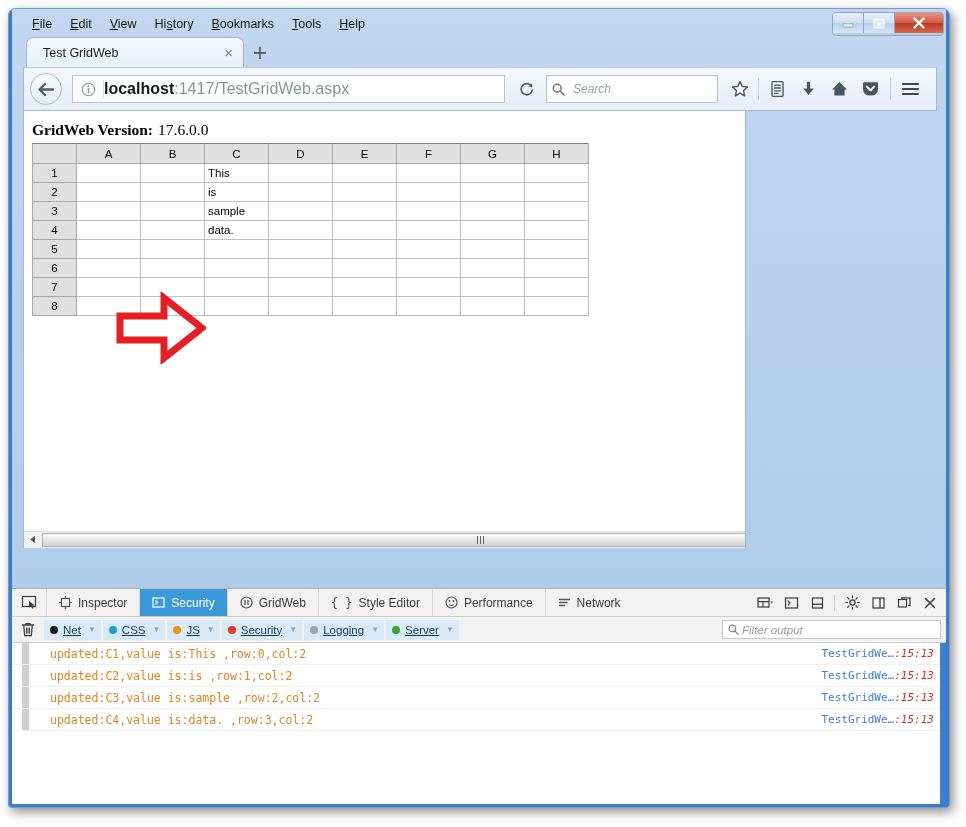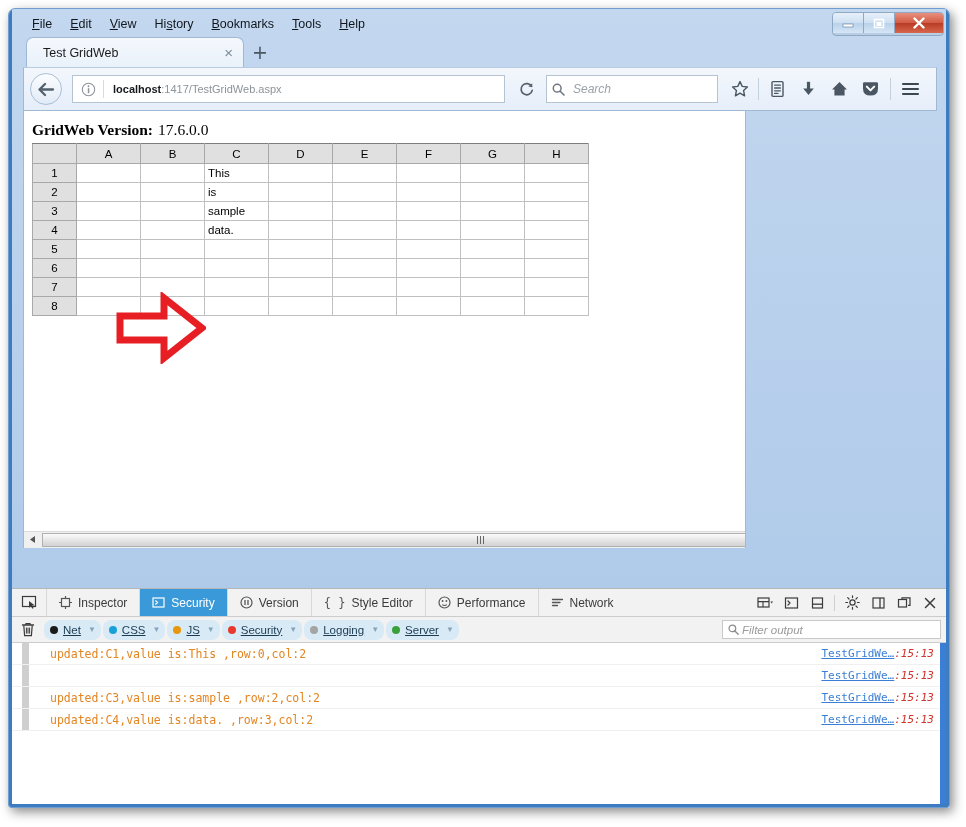--- a/index.html
+++ b/index.html
@@ -134,21 +134,21 @@
     box-sizing: border-box; flex: none;
   }
   #identity-icon {
     margin: 0 7px 0 8px; flex: none;
     display: flex; align-items: center;
   }
   #url-divider {
     width: 1px; height: 18px; background: #d3dbe3; flex: none;
   }
   #url-text {
-    font-size: 11px; margin-left: 9px;
+    font-size: 16px; 
     color: #8c9399; white-space: nowrap; overflow: hidden;
   }
   #url-text b { color: #16191c; font-weight: bold; }
   #reload-button {
     margin-left: 8px; width: 26px; height: 26px;
     display: flex; align-items: center; justify-content: center;
     cursor: default; flex: none;
   }
   #searchbar {
     margin-left: 7px; height: 28px; width: 172px;
@@ -337,21 +337,20 @@
     cursor: default;
   }
   .filter-btn {
     display: flex; align-items: center; gap: 5px;
     height: 20px; padding: 0 5px 0 6px;
     background: #d9eaf7;
     margin-right: 2px;
     font-size: 11.5px; color: #1a3b52;
     cursor: default;
     white-space: nowrap;
-    border-radius: 8px;
   }
   .filter-btn .dot {
     width: 8px; height: 8px; border-radius: 50%;
     display: inline-block; flex: none;
   }
   .filter-btn .lbl { text-decoration: underline; }
   .filter-btn .caret {
     color: #87a5ba; font-size: 8px; margin-left: 2px;
   }
   #filter-output {
@@ -391,21 +390,21 @@
     font-family: "DejaVu Sans Mono", monospace;
     font-size: 11.5px;
     color: #e28522;
     white-space: pre;
   }
   .log-src {
     position: absolute; right: 14px;
     font-family: "DejaVu Sans Mono", monospace;
     font-size: 11px;
   }
-  .log-src .file { color: #3a7fd5; text-decoration: underline; }
+  .log-src .file { color: #3a7fd5; }
   .log-src .line { color: #d0342c; font-style: italic; }
 
   #console-vscroll {
     position: absolute; right: 0; top: 54px;
     width: 8px; height: 176px;
     background: #3a7fd5;
   }
 
   #console-input {
     position: absolute; left: 0; bottom: 0;
@@ -723,21 +722,21 @@
         <span>Security</span>
       </div>
 
       <div class="dt-tab">
         <span class="ic">
           <svg width="13" height="13" viewBox="0 0 13 13">
             <circle cx="6.5" cy="6.5" r="5.5" fill="none" stroke="#555" stroke-width="1.2"></circle>
             <path d="M5 4 V9 M8 4 V9" stroke="#555" stroke-width="1.3"></path>
           </svg>
         </span>
-        <span>Version</span>
+        <span>GridWeb</span>
       </div>
 
       <div class="dt-tab">
         <span class="ic" style="font-size:12px;color:#555;font-family:'DejaVu Sans Mono',monospace">{&nbsp;}</span>
         <span>Style Editor</span>
       </div>
 
       <div class="dt-tab">
         <span class="ic">
           <svg width="13" height="13" viewBox="0 0 13 13">
@@ -860,20 +859,21 @@
     </div>
 
     <div id="console-output">
         <div class="log-row">
           <div class="log-gutter"></div>
           <span class="log-msg">updated:C1,value is:This ,row:0,col:2</span>
           <span class="log-src"><span class="file">TestGridWe…</span><span class="line">:15:13</span></span>
         </div>
         <div class="log-row">
           <div class="log-gutter"></div>
+          <span class="log-msg">updated:C2,value is:is ,row:1,col:2</span>
           <span class="log-src"><span class="file">TestGridWe…</span><span class="line">:15:13</span></span>
         </div>
         <div class="log-row">
           <div class="log-gutter"></div>
           <span class="log-msg">updated:C3,value is:sample ,row:2,col:2</span>
           <span class="log-src"><span class="file">TestGridWe…</span><span class="line">:15:13</span></span>
         </div>
         <div class="log-row">
           <div class="log-gutter"></div>
           <span class="log-msg">updated:C4,value is:data. ,row:3,col:2</span>

